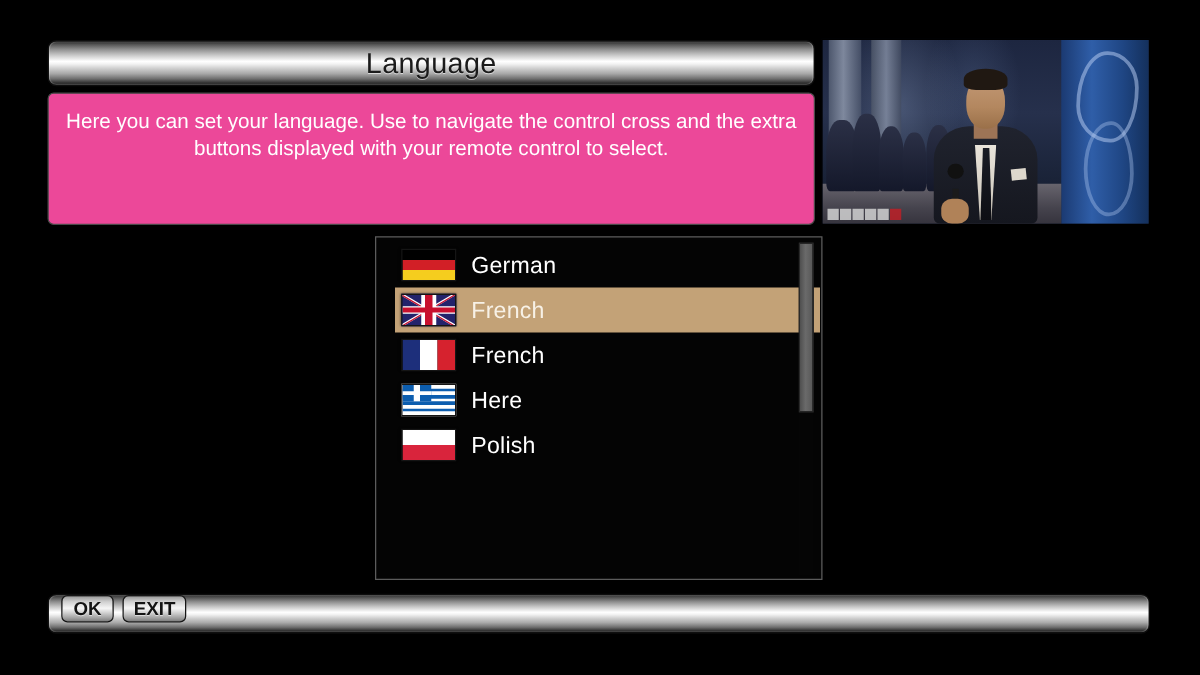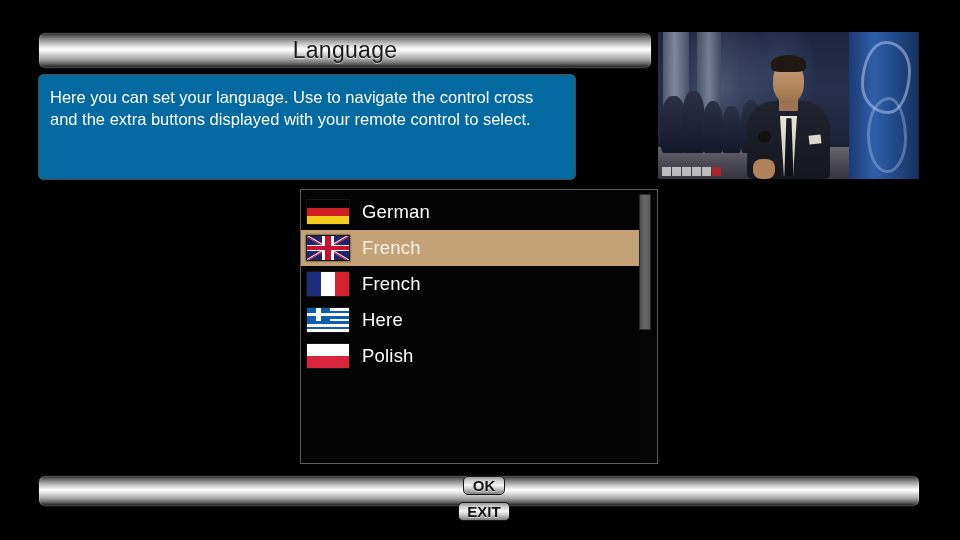--- a/index.html
+++ b/index.html
@@ -28,25 +28,26 @@
     display:flex; align-items:center; justify-content:center;
   }
   #titlebar .title-text {
     font-size:23px; color:#1b1b1b; letter-spacing:.3px;
     font-family:"Liberation Sans", sans-serif;
     text-shadow:0 1px 0 rgba(255,255,255,.55);
   }
 
   
   #descpanel {
-    position:absolute; left:38px; top:74px; width:538px; height:106px;
-    background:#0369a1;
+    position:absolute; left:38px; top:74px; width:614px; height:106px;
+    background:#ec4899;
     border:1px solid #4a4a4a;
     border-radius:5px;
     padding:12px 11px 0 11px;
+    text-align:center;
   }
   #descpanel .desc-text {
     color:#fff; font-size:16.5px; line-height:1.32;
     font-family:"Liberation Sans", sans-serif;
   }
 
   
   #video {
     position:absolute; left:657px; top:31px; width:263px; height:149px;
     overflow:hidden; background:#070a14;
@@ -153,21 +154,21 @@
     background:#d8d8d8; opacity:.82;
   }
   .v-wm i.red { background:#c21f26; }
 
   
   #listbox {
     position:absolute; left:300px; top:189px; width:358px; height:275px;
     background:#040404;
     border:1px solid #5c5c5c;
   }
-  #list { position:absolute; left:0; top:4px; width:340px; }
+  #list { position:absolute; left:15px; top:4px; width:340px; }
   .lang-row {
     height:36px; display:flex; align-items:center;
     padding-left:5px;
   }
   .lang-row .label {
     margin-left:12px; font-size:18.5px; color:#ffffff;
     font-family:"Liberation Sans", sans-serif; letter-spacing:.2px;
   }
   .lang-row.sel { background:#c3a277; }
   .lang-row.sel .label { color:#f7f1e6; }
@@ -233,21 +234,21 @@
   }
   #scrollthumb {
     position:absolute; left:0; top:0; width:12px; height:137px;
     background:linear-gradient(to right,#4f4f4f,#6a6a6a 45%,#585858);
     border:1px solid #2a2a2a;
   }
 
   
   #bottombar {
     position:absolute; left:38px; top:475px; width:882px; height:32px;
-    display:flex; align-items:center; padding-left:10px; gap:7px;flex-direction:column;
+    display:flex; align-items:flex-start; padding-left:10px; gap:7px;
   }
   .softkey {
     height:22px; min-width:42px; padding:0 8px;
     display:flex; align-items:center; justify-content:center;
     border-radius:5px; border:1.5px solid #161616;
     background:linear-gradient(to bottom,
       #9a9a9a 0%, #cfcfcf 22%, #f6f6f6 48%, #dadada 62%, #a5a5a5 85%, #7e7e7e 100%);
     font-size:15px; font-weight:bold; color:#141414;
     font-family:"Liberation Sans", sans-serif;
     text-shadow:0 1px 0 rgba(255,255,255,.5);

